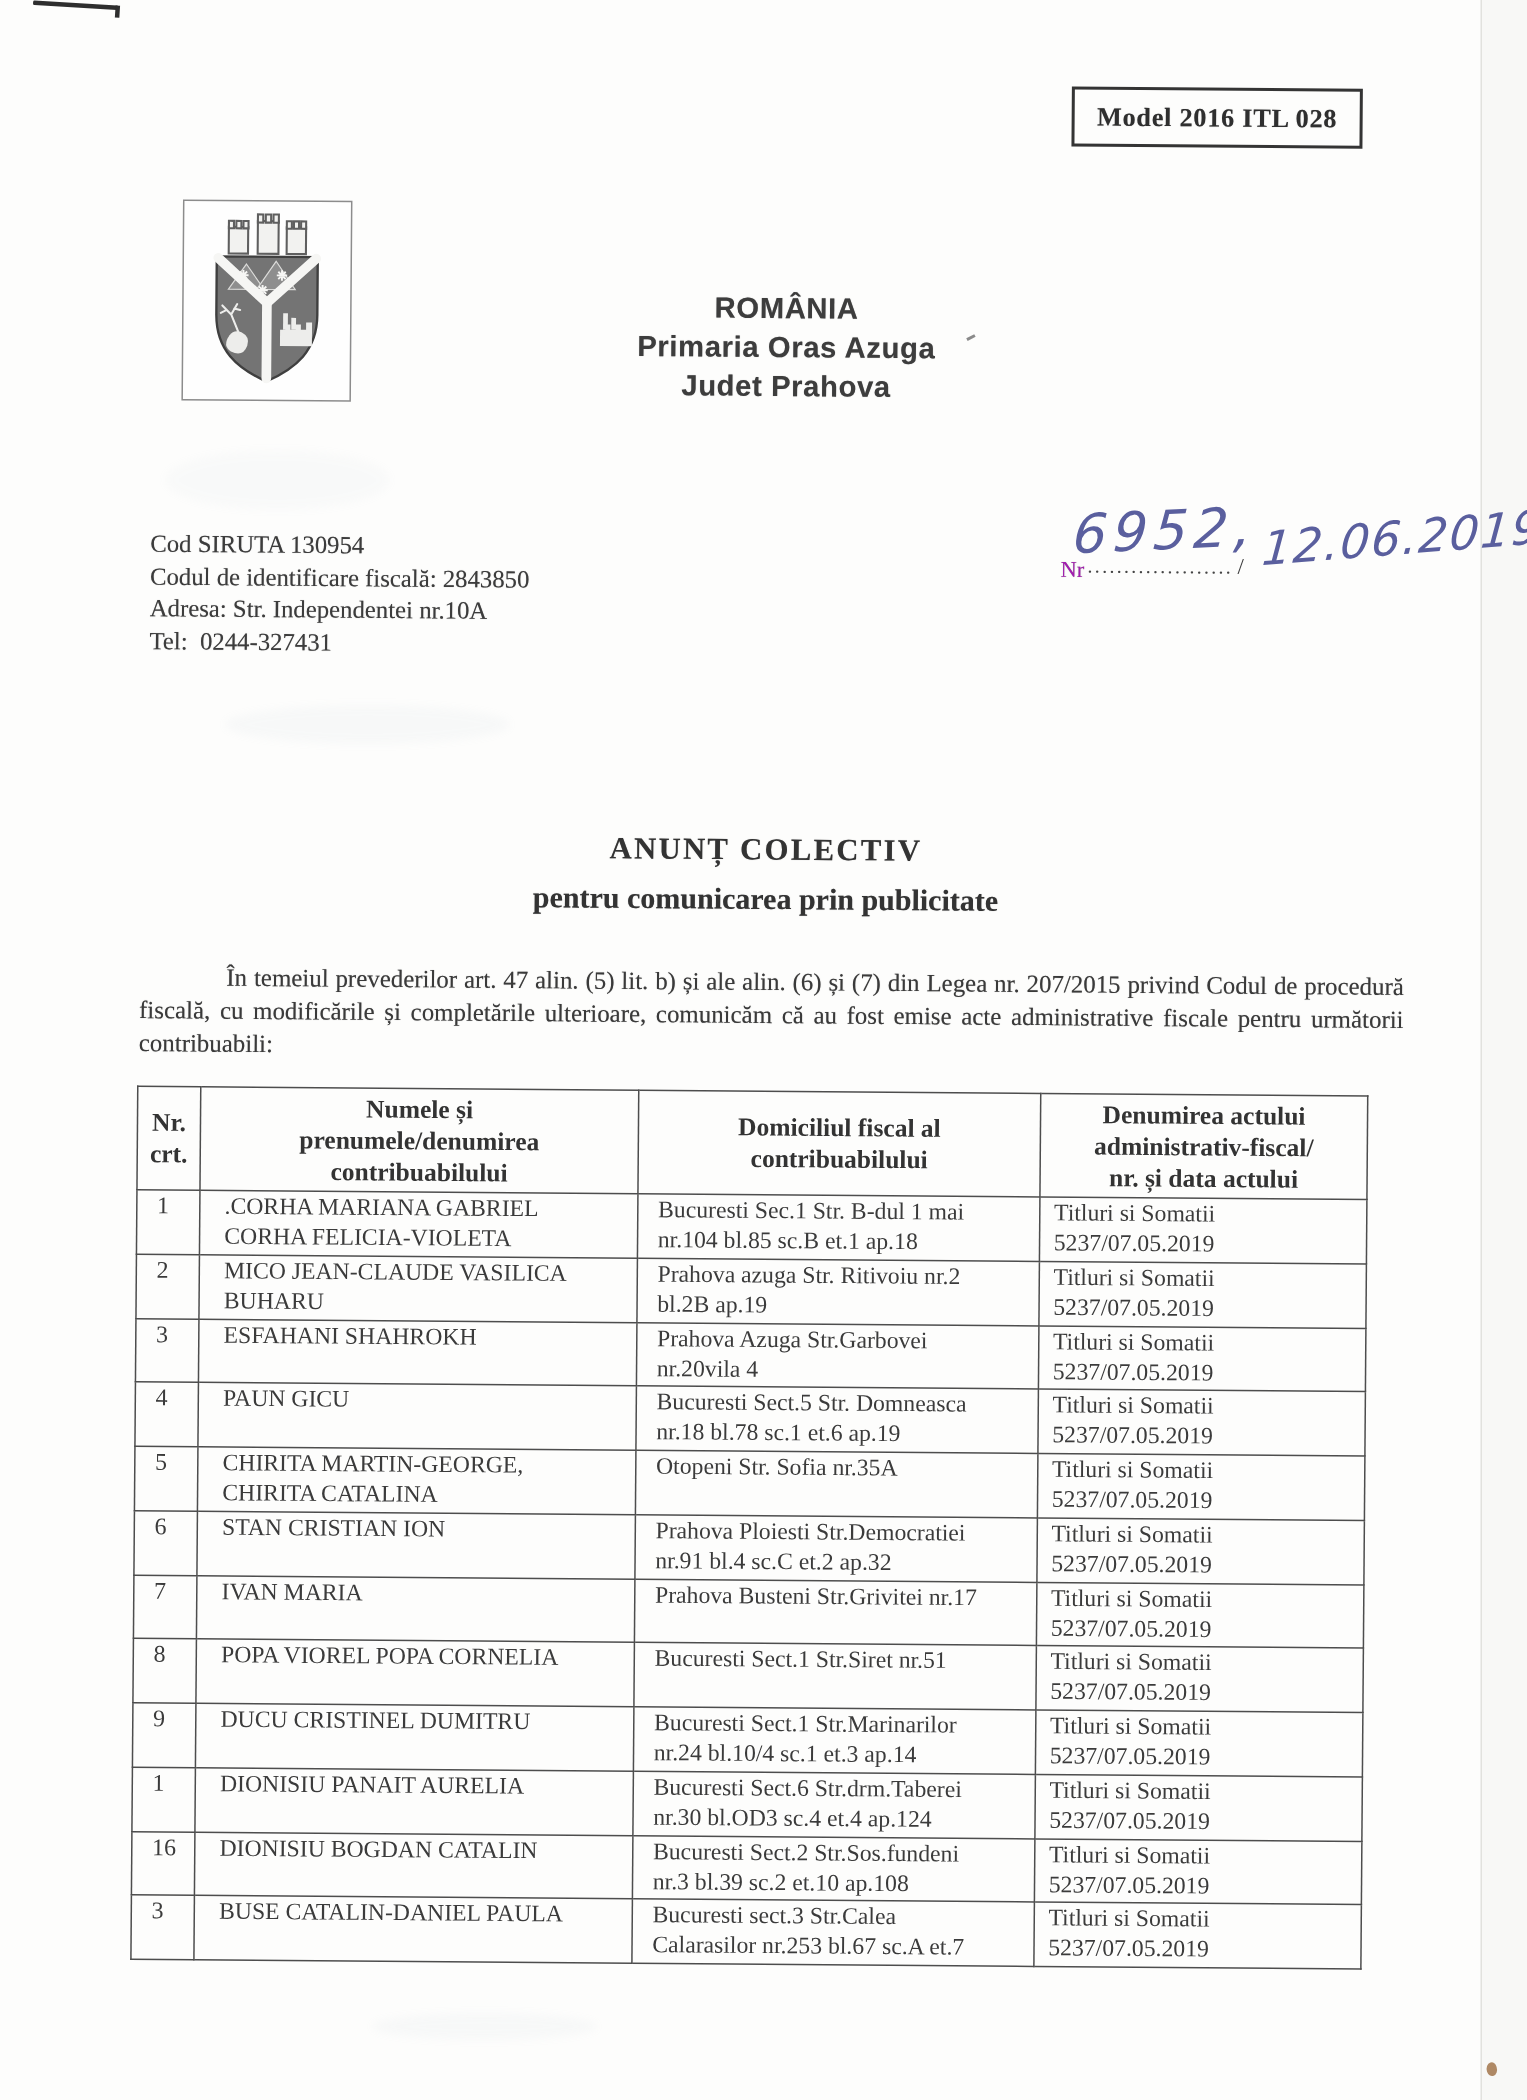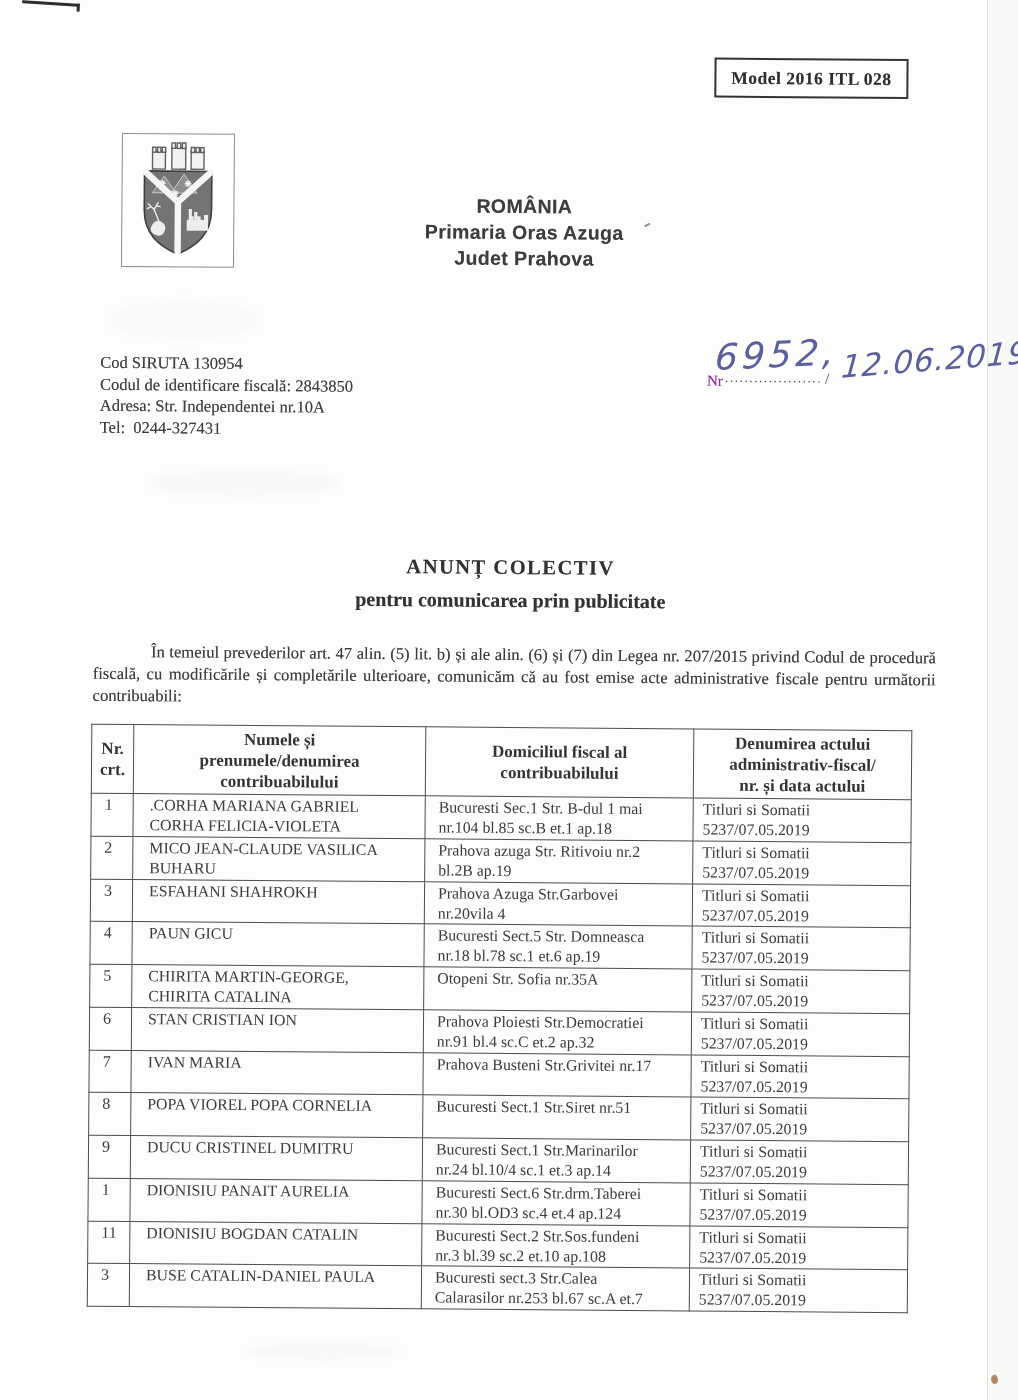--- a/index.html
+++ b/index.html
@@ -270,21 +270,21 @@
         </tr>
         <tr>
           <td class="c-nr">1</td>
           <td class="c-name">DIONISIU PANAIT AURELIA</td>
           <td class="c-dom">Bucuresti Sect.6 Str.drm.Taberei
 nr.30 bl.OD3 sc.4 et.4 ap.124</td>
           <td class="c-act">Titluri si Somatii
 5237/07.05.2019</td>
         </tr>
         <tr>
-          <td class="c-nr">11</td>
+          <td class="c-nr">16</td>
           <td class="c-name">DIONISIU BOGDAN CATALIN</td>
           <td class="c-dom">Bucuresti Sect.2 Str.Sos.fundeni
 nr.3 bl.39 sc.2 et.10 ap.108</td>
           <td class="c-act">Titluri si Somatii
 5237/07.05.2019</td>
         </tr>
         <tr>
           <td class="c-nr">3</td>
           <td class="c-name">BUSE CATALIN-DANIEL PAULA</td>
           <td class="c-dom">Bucuresti sect.3 Str.Calea

